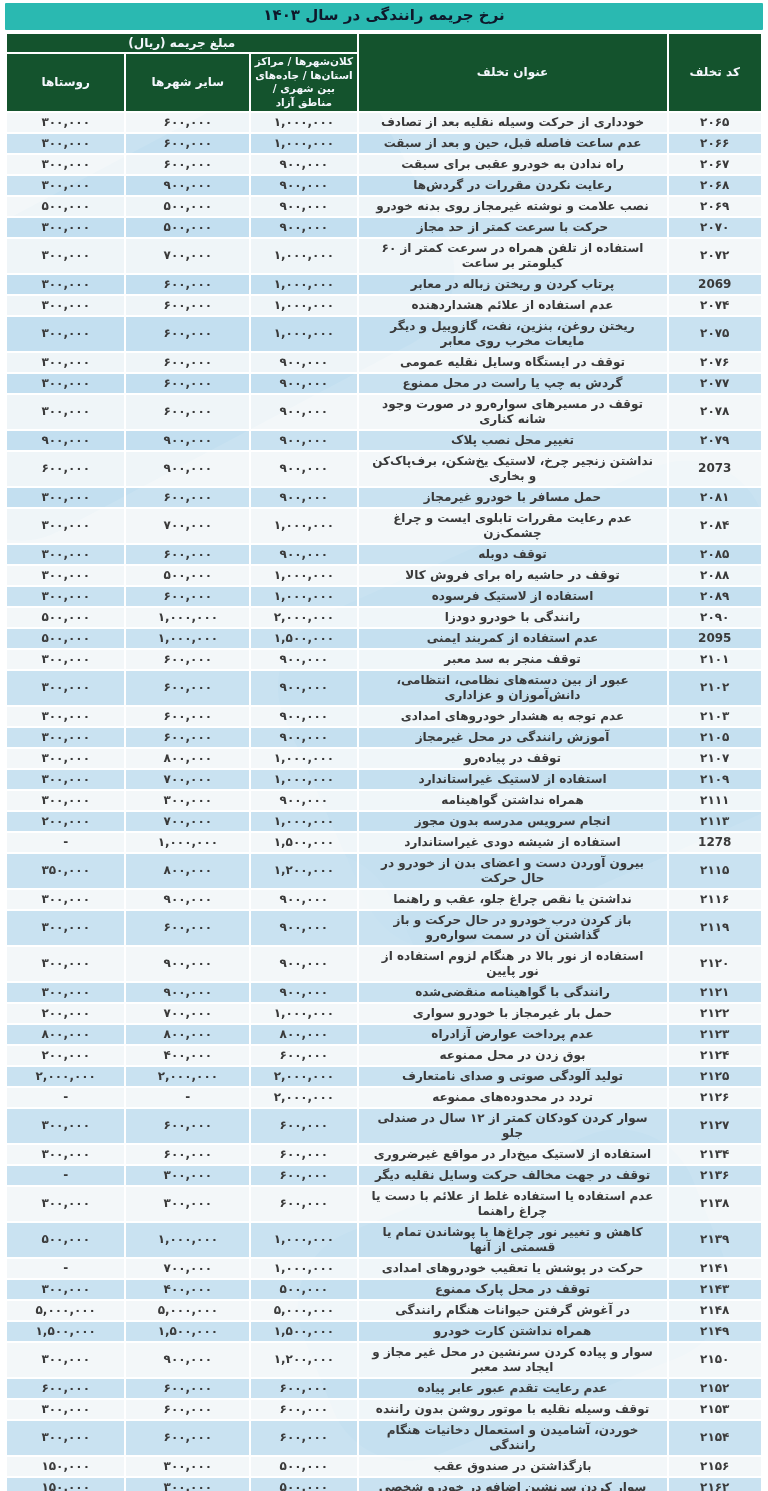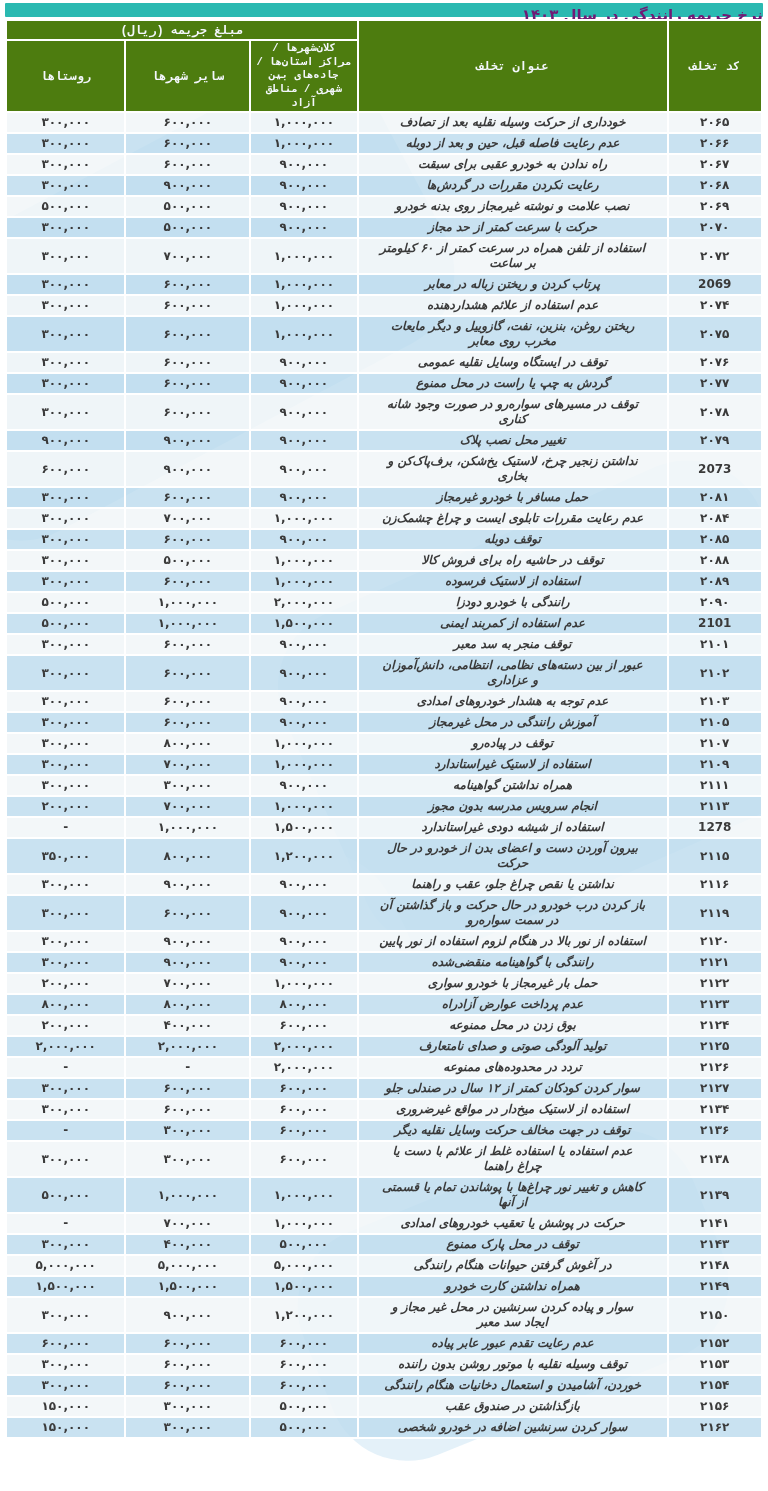--- a/index.html
+++ b/index.html
@@ -10,43 +10,43 @@
     direction:rtl;background:#ffffff;
   }
   .watermark{position:absolute;inset:95px 5px 10px 5px;z-index:0;pointer-events:none;overflow:hidden;}
   .wm{position:absolute;border-radius:80px;}
   .wm1{top:60px;left:-120px;width:560px;height:300px;transform:rotate(-28deg);background:rgba(173,214,236,0.45);}
   .wm2{top:430px;right:-60px;width:520px;height:360px;transform:rotate(-24deg);background:rgba(183,220,240,0.40);}
   .wm3{top:820px;left:-40px;width:480px;height:300px;transform:rotate(-26deg);background:rgba(255,255,255,0.55);}
   .wm4{top:1080px;right:40px;width:420px;height:240px;transform:rotate(-22deg);background:rgba(178,216,238,0.35);}
 
   .title-bar{
-    position:relative;z-index:1;background:#2ab9b1;color:#701a75;
-    font-weight:bold;font-size:15px;text-align:right;
-    height:14px;line-height:25px;margin-bottom:2px;border-radius:1px;
+    position:relative;z-index:1;background:#2ab9b1;color:#0f172a;
+    font-weight:bold;font-size:15px;text-align:center;
+    height:27px;line-height:25px;margin-bottom:2px;border-radius:1px;
   }
   table.fines{
     position:relative;z-index:1;width:100%;
     border-collapse:collapse;table-layout:fixed;
   }
   th,td{border:2px solid #ffffff;text-align:center;vertical-align:middle;}
   thead th{
-    background:#4d7c0f;color:#f4f7fc;font-weight:bold;
-    font-size:12px;padding:1px 3px;font-family:Liberation Mono, monospace;
+    background:#14532d;color:#f4f7fc;font-weight:bold;
+    font-size:12px;padding:1px 3px;
   }
   th.group-h{height:16px;}
   th.sub-h{height:42px;}
   th.metro-h{font-size:10.5px;line-height:1.3;font-weight:bold;}
   tbody td{
     font-size:12px;line-height:15px;color:#3a3a3a;
     padding:2px 5px;height:15px;font-weight:600;
   }
   tr.row-a td{background:rgba(241,246,248,0.88);}
   tr.row-b td{background:rgba(191,221,238,0.84);}
-  td.cell-violation{padding:2px 20px;font-style:italic;}
+  td.cell-violation{padding:2px 12px;}
   col.c-code{width:12.5%;}
   col.c-violation{width:41.0%;}
   col.c-metro{width:14.2%;}
   col.c-other{width:16.5%;}
   col.c-villages{width:15.8%;}
 </style>
 </head>
 <body>
 
 <div class="page">
@@ -85,21 +85,21 @@
     <tbody>
         <tr class="row-a">
           <td class="cell-code">۲۰۶۵</td>
           <td class="cell-violation">خودداری از حرکت وسیله نقلیه بعد از تصادف</td>
           <td class="cell-amount">۱,۰۰۰,۰۰۰</td>
           <td class="cell-amount">۶۰۰,۰۰۰</td>
           <td class="cell-amount">۳۰۰,۰۰۰</td>
         </tr>
         <tr class="row-b">
           <td class="cell-code">۲۰۶۶</td>
-          <td class="cell-violation">عدم رعایت فاصله قبل، حین و بعد از دوبله</td>
+          <td class="cell-violation">عدم ساعت فاصله قبل، حین و بعد از سبقت</td>
           <td class="cell-amount">۱,۰۰۰,۰۰۰</td>
           <td class="cell-amount">۶۰۰,۰۰۰</td>
           <td class="cell-amount">۳۰۰,۰۰۰</td>
         </tr>
         <tr class="row-a">
           <td class="cell-code">۲۰۶۷</td>
           <td class="cell-violation">راه ندادن به خودرو عقبی برای سبقت</td>
           <td class="cell-amount">۹۰۰,۰۰۰</td>
           <td class="cell-amount">۶۰۰,۰۰۰</td>
           <td class="cell-amount">۳۰۰,۰۰۰</td>
@@ -224,21 +224,21 @@
           <td class="cell-amount">۳۰۰,۰۰۰</td>
         </tr>
         <tr class="row-a">
           <td class="cell-code">۲۰۹۰</td>
           <td class="cell-violation">رانندگی با خودرو دودزا</td>
           <td class="cell-amount">۲,۰۰۰,۰۰۰</td>
           <td class="cell-amount">۱,۰۰۰,۰۰۰</td>
           <td class="cell-amount">۵۰۰,۰۰۰</td>
         </tr>
         <tr class="row-b">
-          <td class="cell-code">2101</td>
+          <td class="cell-code">2095</td>
           <td class="cell-violation">عدم استفاده از کمربند ایمنی</td>
           <td class="cell-amount">۱,۵۰۰,۰۰۰</td>
           <td class="cell-amount">۱,۰۰۰,۰۰۰</td>
           <td class="cell-amount">۵۰۰,۰۰۰</td>
         </tr>
         <tr class="row-a">
           <td class="cell-code">۲۱۰۱</td>
           <td class="cell-violation">توقف منجر به سد معبر</td>
           <td class="cell-amount">۹۰۰,۰۰۰</td>
           <td class="cell-amount">۶۰۰,۰۰۰</td>

